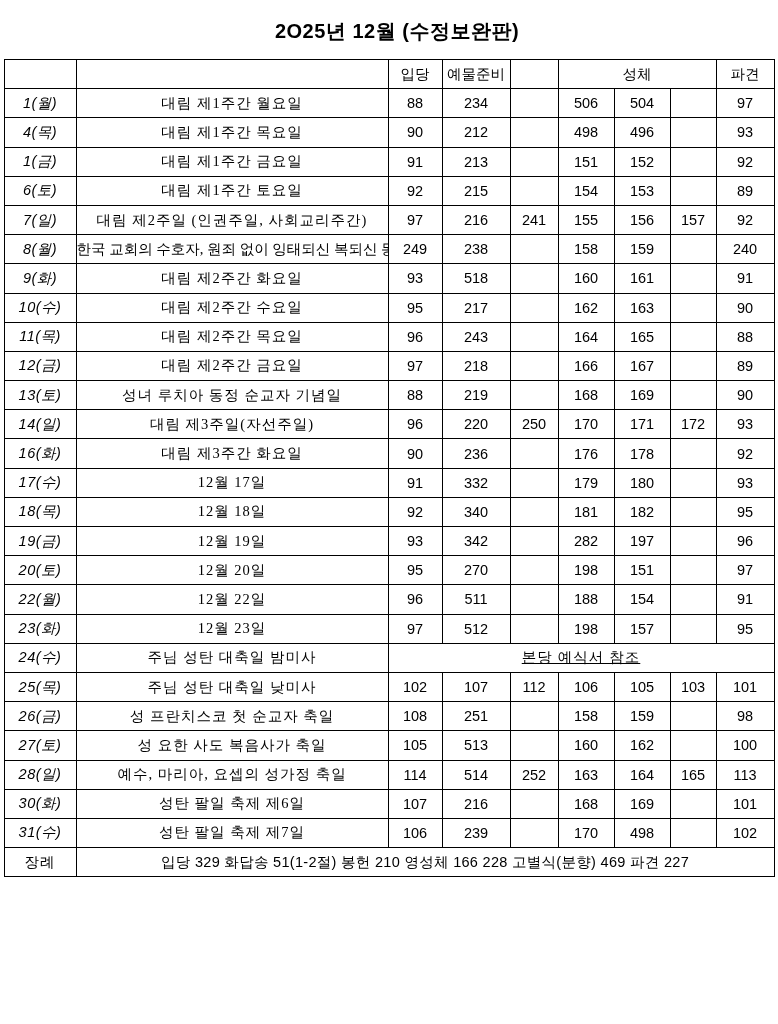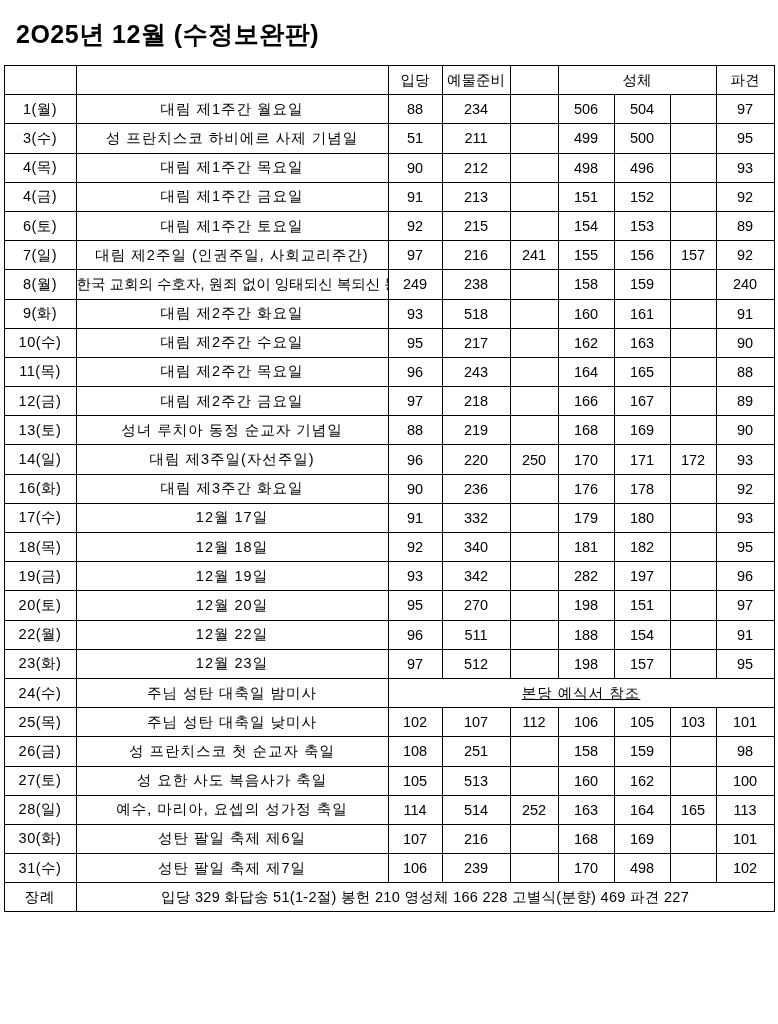--- a/index.html
+++ b/index.html
@@ -15,22 +15,22 @@
     overflow: hidden;
   }
   .page {
     width: 778px;
     height: 1024px;
     box-sizing: border-box;
     padding: 0;
     position: relative;
   }
   .doc-title {
-    text-align: left;
-    font-size: 25px;
+    text-align: center;
+    font-size: 20px;
     font-weight: bold;
     letter-spacing: 0.5px;
     margin: 18px 0 14px 16px;
   }
   table.sched {
     border-collapse: collapse;
     margin: 0 auto;
     width: 730px;
     table-layout: fixed;
   }
@@ -58,27 +58,29 @@
 
   thead td {
     font-size: 15px;
     height: 30px;
   }
   .hdr-seongche {
     
   }
   td.desc {
     letter-spacing: 1px;
+    font-family: Liberation Serif, serif;
   }
   td.desc-small {
     font-size: 12.3px;
     letter-spacing: 0;
   }
   td.day {
     letter-spacing: 0.5px;
+    font-style: italic;
   }
   td.num {
     font-size: 14.5px;
   }
   td.wide-note {
     letter-spacing: 1px;
     text-decoration: underline;
   }
   td.footer-label {
     letter-spacing: 1px;
@@ -124,43 +126,32 @@
           <td class="desc">대림 제1주간 월요일</td>
           <td class="num">88</td>
           <td class="num">234</td>
           <td class="num"></td>
           <td class="num">506</td>
           <td class="num">504</td>
           <td class="num"></td>
           <td class="num">97</td>
         </tr>
         <tr>
-          <td class="day">3(수)</td>
-          <td class="desc">성 프란치스코 하비에르 사제 기념일</td>
-          <td class="num">51</td>
-          <td class="num">211</td>
-          <td class="num"></td>
-          <td class="num">499</td>
-          <td class="num">500</td>
-          <td class="num"></td>
-          <td class="num">95</td>
-        </tr>
-        <tr>
           <td class="day">4(목)</td>
           <td class="desc">대림 제1주간 목요일</td>
           <td class="num">90</td>
           <td class="num">212</td>
           <td class="num"></td>
           <td class="num">498</td>
           <td class="num">496</td>
           <td class="num"></td>
           <td class="num">93</td>
         </tr>
         <tr>
-          <td class="day">4(금)</td>
+          <td class="day">1(금)</td>
           <td class="desc">대림 제1주간 금요일</td>
           <td class="num">91</td>
           <td class="num">213</td>
           <td class="num"></td>
           <td class="num">151</td>
           <td class="num">152</td>
           <td class="num"></td>
           <td class="num">92</td>
         </tr>
         <tr>

